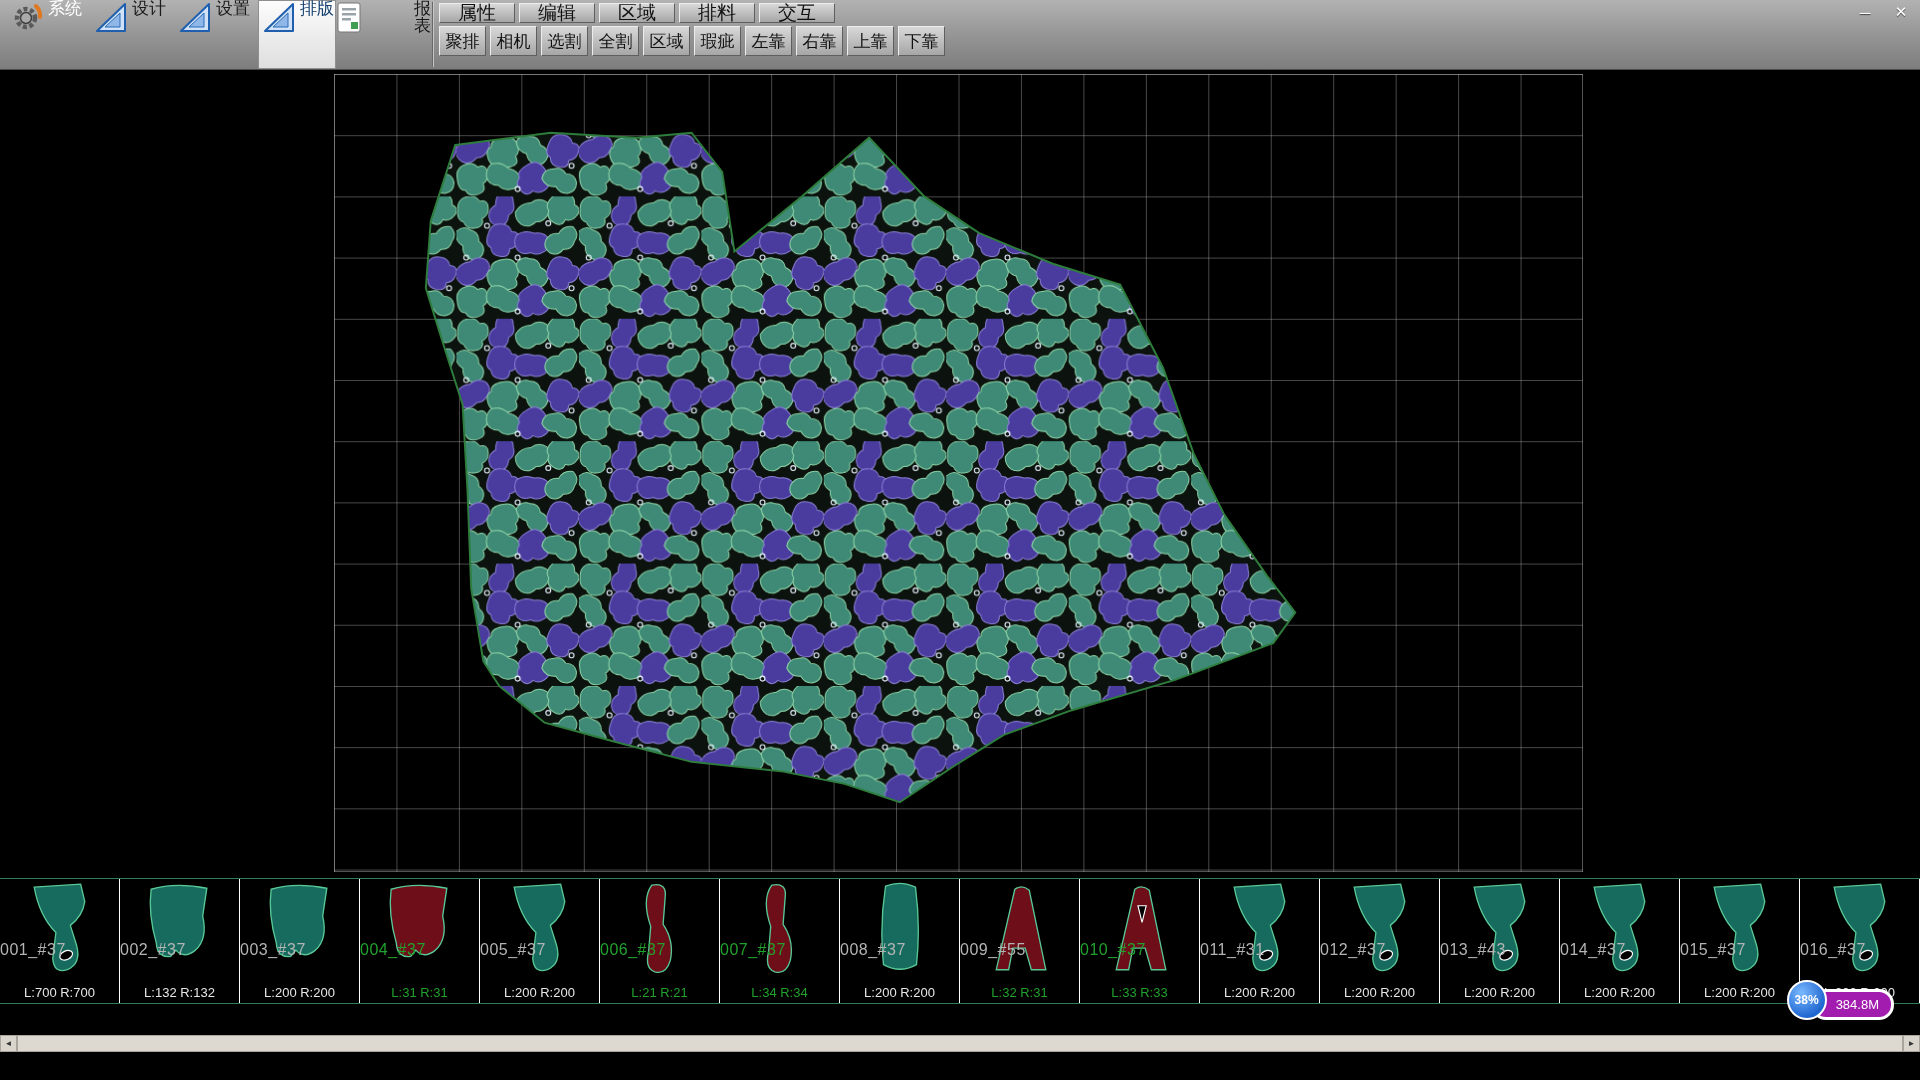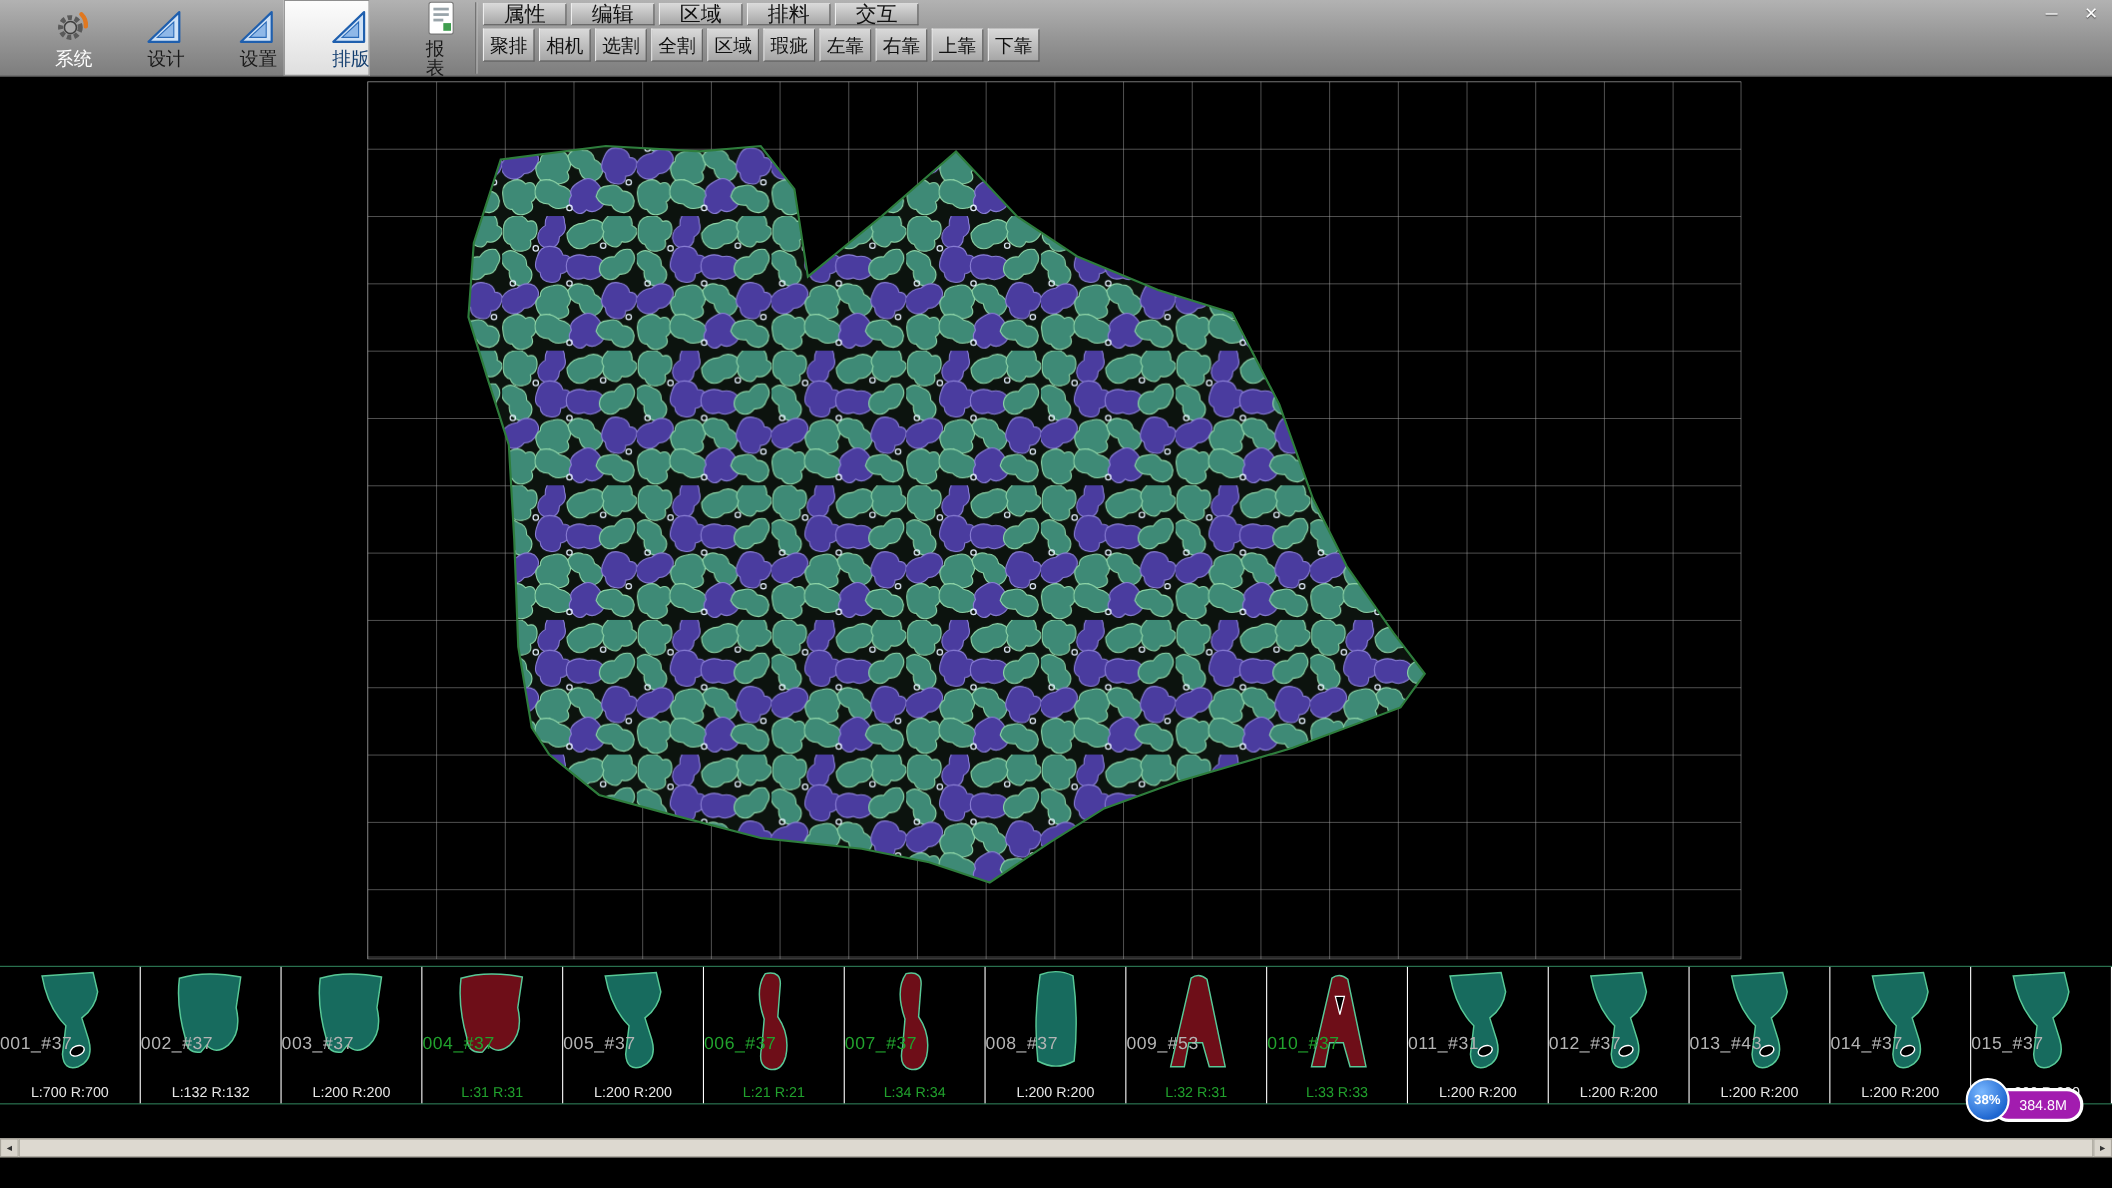--- a/index.html
+++ b/index.html
@@ -5,22 +5,22 @@
   * { margin:0; padding:0; box-sizing:border-box; }
   html,body { width:1920px; height:1080px; background:#000; overflow:hidden;
               font-family:"Liberation Sans","DejaVu Sans",sans-serif; }
   #app { position:relative; width:1920px; height:1080px; background:#000; }
 
   
   .ribbon { position:absolute; top:0; left:0; width:1920px; height:70px;
             background:linear-gradient(#b2b2b2,#939393 55%,#7d7d7d);
             border-bottom:1px solid #4c4c4c; display:flex; align-items:stretch; }
   .apps { display:flex; align-items:stretch; padding-left:6px; }
-  .appbtn { width:78px; margin-right:6px; display:flex; flex-direction:column;
-            align-items:flex-end; justify-content:center; gap:2px; cursor:pointer; }
+  .appbtn { width:78px; margin-right:6px; display:flex; 
+            align-items:flex-start; justify-content:center; gap:2px; cursor:pointer; }
   .appbtn.active { background:linear-gradient(#fdfdfd,#dedede);
                    box-shadow:inset 0 0 0 1px #8f8f8f; }
   .appbtn .icon { width:38px; height:36px; display:flex; align-items:center; justify-content:center; }
   .appbtn .lbl { font-size:17px; line-height:1; }
   .vsep { width:1px; background:#686868; box-shadow:1px 0 0 #c7c7c7; margin:2px 6px; }
 
   .menus { display:flex; flex-direction:column; padding-top:3px; }
   .tabs, .tools { display:flex; gap:4px; }
   .gbtn { background:linear-gradient(#d8d8d8,#a6a6a6);
           border:1px solid; border-color:#ededed #5f5f5f #5f5f5f #ededed;
@@ -256,21 +256,21 @@
         <svg viewBox="0 0 70 95">
           <path d="M21,5 Q36,-1 50,6 Q55,44 51,81 Q35,90 19,81 Q15,43 21,5 Z" fill="var(--trayTeal)" stroke="var(--trayEdge)" stroke-width="1.3"></path>
         </svg>
         <div class="nm" style="color: var(--nameGray);">008_#37</div>
         <div class="st" style="color: var(--statsWhite);">L:200 R:200</div>
       </div>
       <div class="cell">
         <svg viewBox="0 0 70 95">
           <path d="M12,86 L30,8 Q37,3 44,9 L60,86 L46,86 L40,65 L28,65 L24,86 Z" fill="var(--trayRed)" stroke="var(--trayEdge)" stroke-width="1.3"></path>
         </svg>
-        <div class="nm" style="color: var(--nameGray);">009_#53</div>
+        <div class="nm" style="color: var(--nameGray);">009_#55</div>
         <div class="st" style="color: var(--txtGreen);">L:32 R:31</div>
       </div>
       <div class="cell">
         <svg viewBox="0 0 70 95">
           <path d="M12,86 L30,8 Q37,3 44,9 L60,86 L46,86 L40,65 L28,65 L24,86 Z" fill="var(--trayRed)" stroke="var(--trayEdge)" stroke-width="1.3"></path>
           <path d="M33,24 L41,24 L37,40 Z" fill="#000" stroke="#fff" stroke-width="1.1"></path>
         </svg>
         <div class="nm" style="color: var(--txtGreen);">010_#37</div>
         <div class="st" style="color: var(--txtGreen);">L:33 R:33</div>
       </div>
@@ -304,20 +304,28 @@
           <ellipse cx="41" cy="72" rx="6.5" ry="4.2" transform="rotate(-24 41 72)" fill="#000" stroke="#fff" stroke-width="1.2"></ellipse>
         </svg>
         <div class="nm" style="color: var(--nameGray);">014_#37</div>
         <div class="st" style="color: var(--statsWhite);">L:200 R:200</div>
       </div>
       <div class="cell">
         <svg viewBox="0 0 70 95">
           <path d="M10,6 L55,3 L59,20 Q57,34 45,43 L51,62 Q56,80 42,86 Q29,90 28,75 L31,50 Q15,34 10,6 Z" fill="var(--trayTeal)" stroke="var(--trayEdge)" stroke-width="1.3"></path>
         </svg>
         <div class="nm" style="color: var(--nameGray);">015_#37</div>
+        <div class="st" style="color: var(--statsWhite);">L:200 R:200</div>
+      </div>
+      <div class="cell">
+        <svg viewBox="0 0 70 95">
+          <path d="M10,6 L55,3 L59,20 Q57,34 45,43 L51,62 Q56,80 42,86 Q29,90 28,75 L31,50 Q15,34 10,6 Z" fill="var(--trayTeal)" stroke="var(--trayEdge)" stroke-width="1.3"></path>
+          <ellipse cx="41" cy="72" rx="6.5" ry="4.2" transform="rotate(-24 41 72)" fill="#000" stroke="#fff" stroke-width="1.2"></ellipse>
+        </svg>
+        <div class="nm" style="color: var(--nameGray);">016_#37</div>
         <div class="st" style="color: var(--statsWhite);">L:200 R:200</div>
       </div>
     </div>
 
   <div class="badge">
     <div class="pct">38%</div>
     <div class="memwrap">
       <div class="mem">384.8M</div>
     </div>
   </div>

